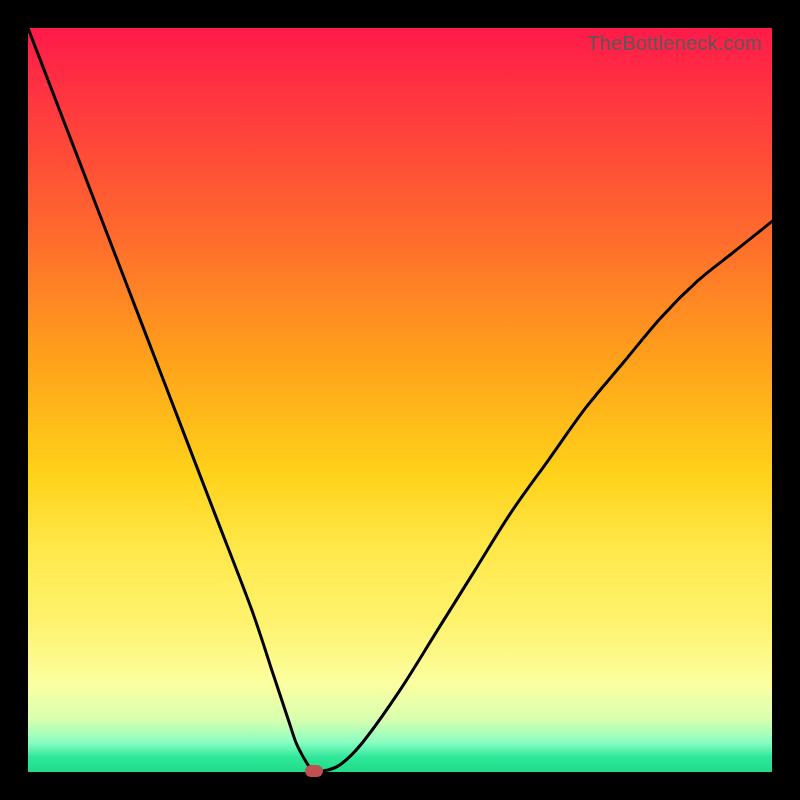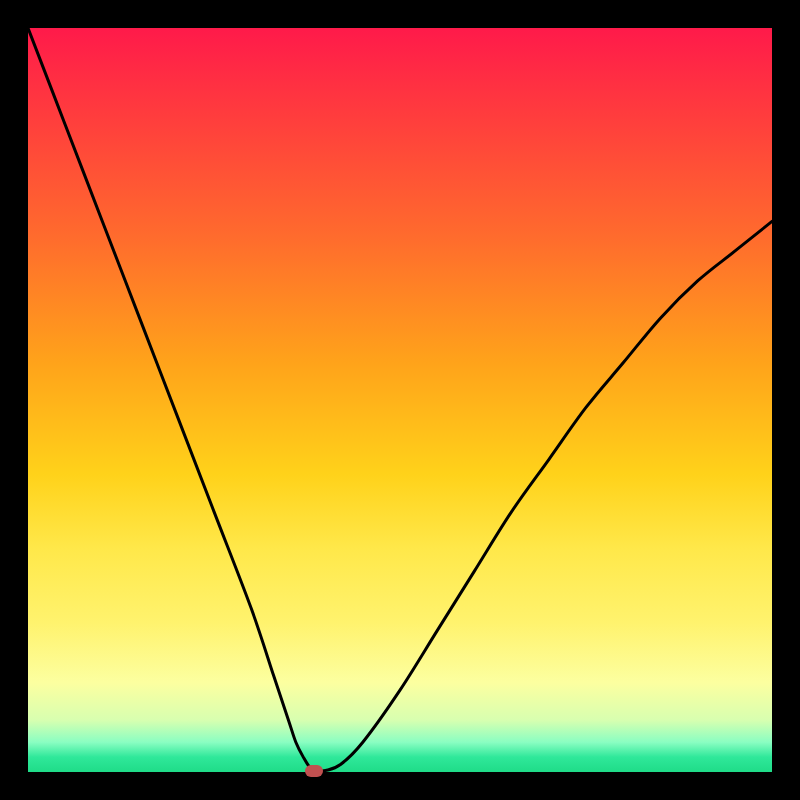--- a/index.html
+++ b/index.html
@@ -48,18 +48,19 @@
     width: 18px; height: 12px;
     background: #c05050;
     border-radius: 6px;
   }
 </style>
 </head>
 <body>
 
 <div class="frame">
   <div class="plot">
+    <div class="watermark">TheBottleneck.com</div>
     <svg class="curve" viewBox="0 0 744 744" preserveAspectRatio="none">
       <path id="curve-path" d="M 0,0 C 6.2,16.120000000000005 24.800000000000004,64.48000000000002 37.2,96.72000000000003 C 49.6,128.96000000000004 62.00000000000001,161.20000000000005 74.4,193.44000000000005 C 86.80000000000001,225.68000000000006 99.19999999999999,257.92 111.6,290.16 C 124,322.40000000000003 136.4,354.64 148.8,386.88 C 161.20000000000002,419.12 173.6,451.36 186,483.6 C 198.4,515.84 213.27999999999997,553.04 223.2,580.3199999999999 C 233.12,607.5999999999999 239.32000000000002,628.68 245.52,647.28 C 251.72,665.88 256.68,680.76 260.4,691.92 C 264.11999999999995,703.0799999999999 265.35999999999996,708.04 267.84,714.24 C 270.32,720.44 272.79999999999995,724.78 275.28,729.12 C 277.76,733.46 280.24,738.048 282.72,740.28 C 285.20000000000005,742.512 287.68,742.14 290.16,742.512 C 292.64000000000004,742.8839999999999 293.88000000000005,743.5039999999999 297.6,742.512 C 301.32,741.52 306.28,741.2719999999999 312.47999999999996,736.56 C 318.67999999999995,731.848 324.88,726.64 334.8,714.24 C 344.72,701.84 359.6,680.76 372,662.16 C 384.4,643.56 396.80000000000007,622.48 409.20000000000005,602.64 C 421.6,582.8 434,562.96 446.4,543.12 C 458.79999999999995,523.28 471.20000000000005,502.20000000000005 483.6,483.6 C 496,465 508.4,448.88000000000005 520.8,431.52000000000004 C 533.1999999999999,414.16 545.6,395.56 558,379.44 C 570.4,363.32 582.8000000000001,349.67999999999995 595.2,334.79999999999995 C 607.6,319.91999999999996 620,303.8 632.4,290.16 C 644.8,276.52000000000004 657.2,264.12 669.6,252.95999999999998 C 682,241.79999999999998 694.4,233.12000000000003 706.8,223.20000000000005 C 719.1999999999999,213.28000000000006 737.8,198.40000000000006 744,193.44000000000005" fill="none" stroke="#000" stroke-width="3" stroke-linejoin="round" stroke-linecap="round"></path>
     </svg>
     <div class="marker" id="marker" style="left: 277.44px; top: 736.512px;"></div>
   </div>
 </div>
 
 </body></html>

